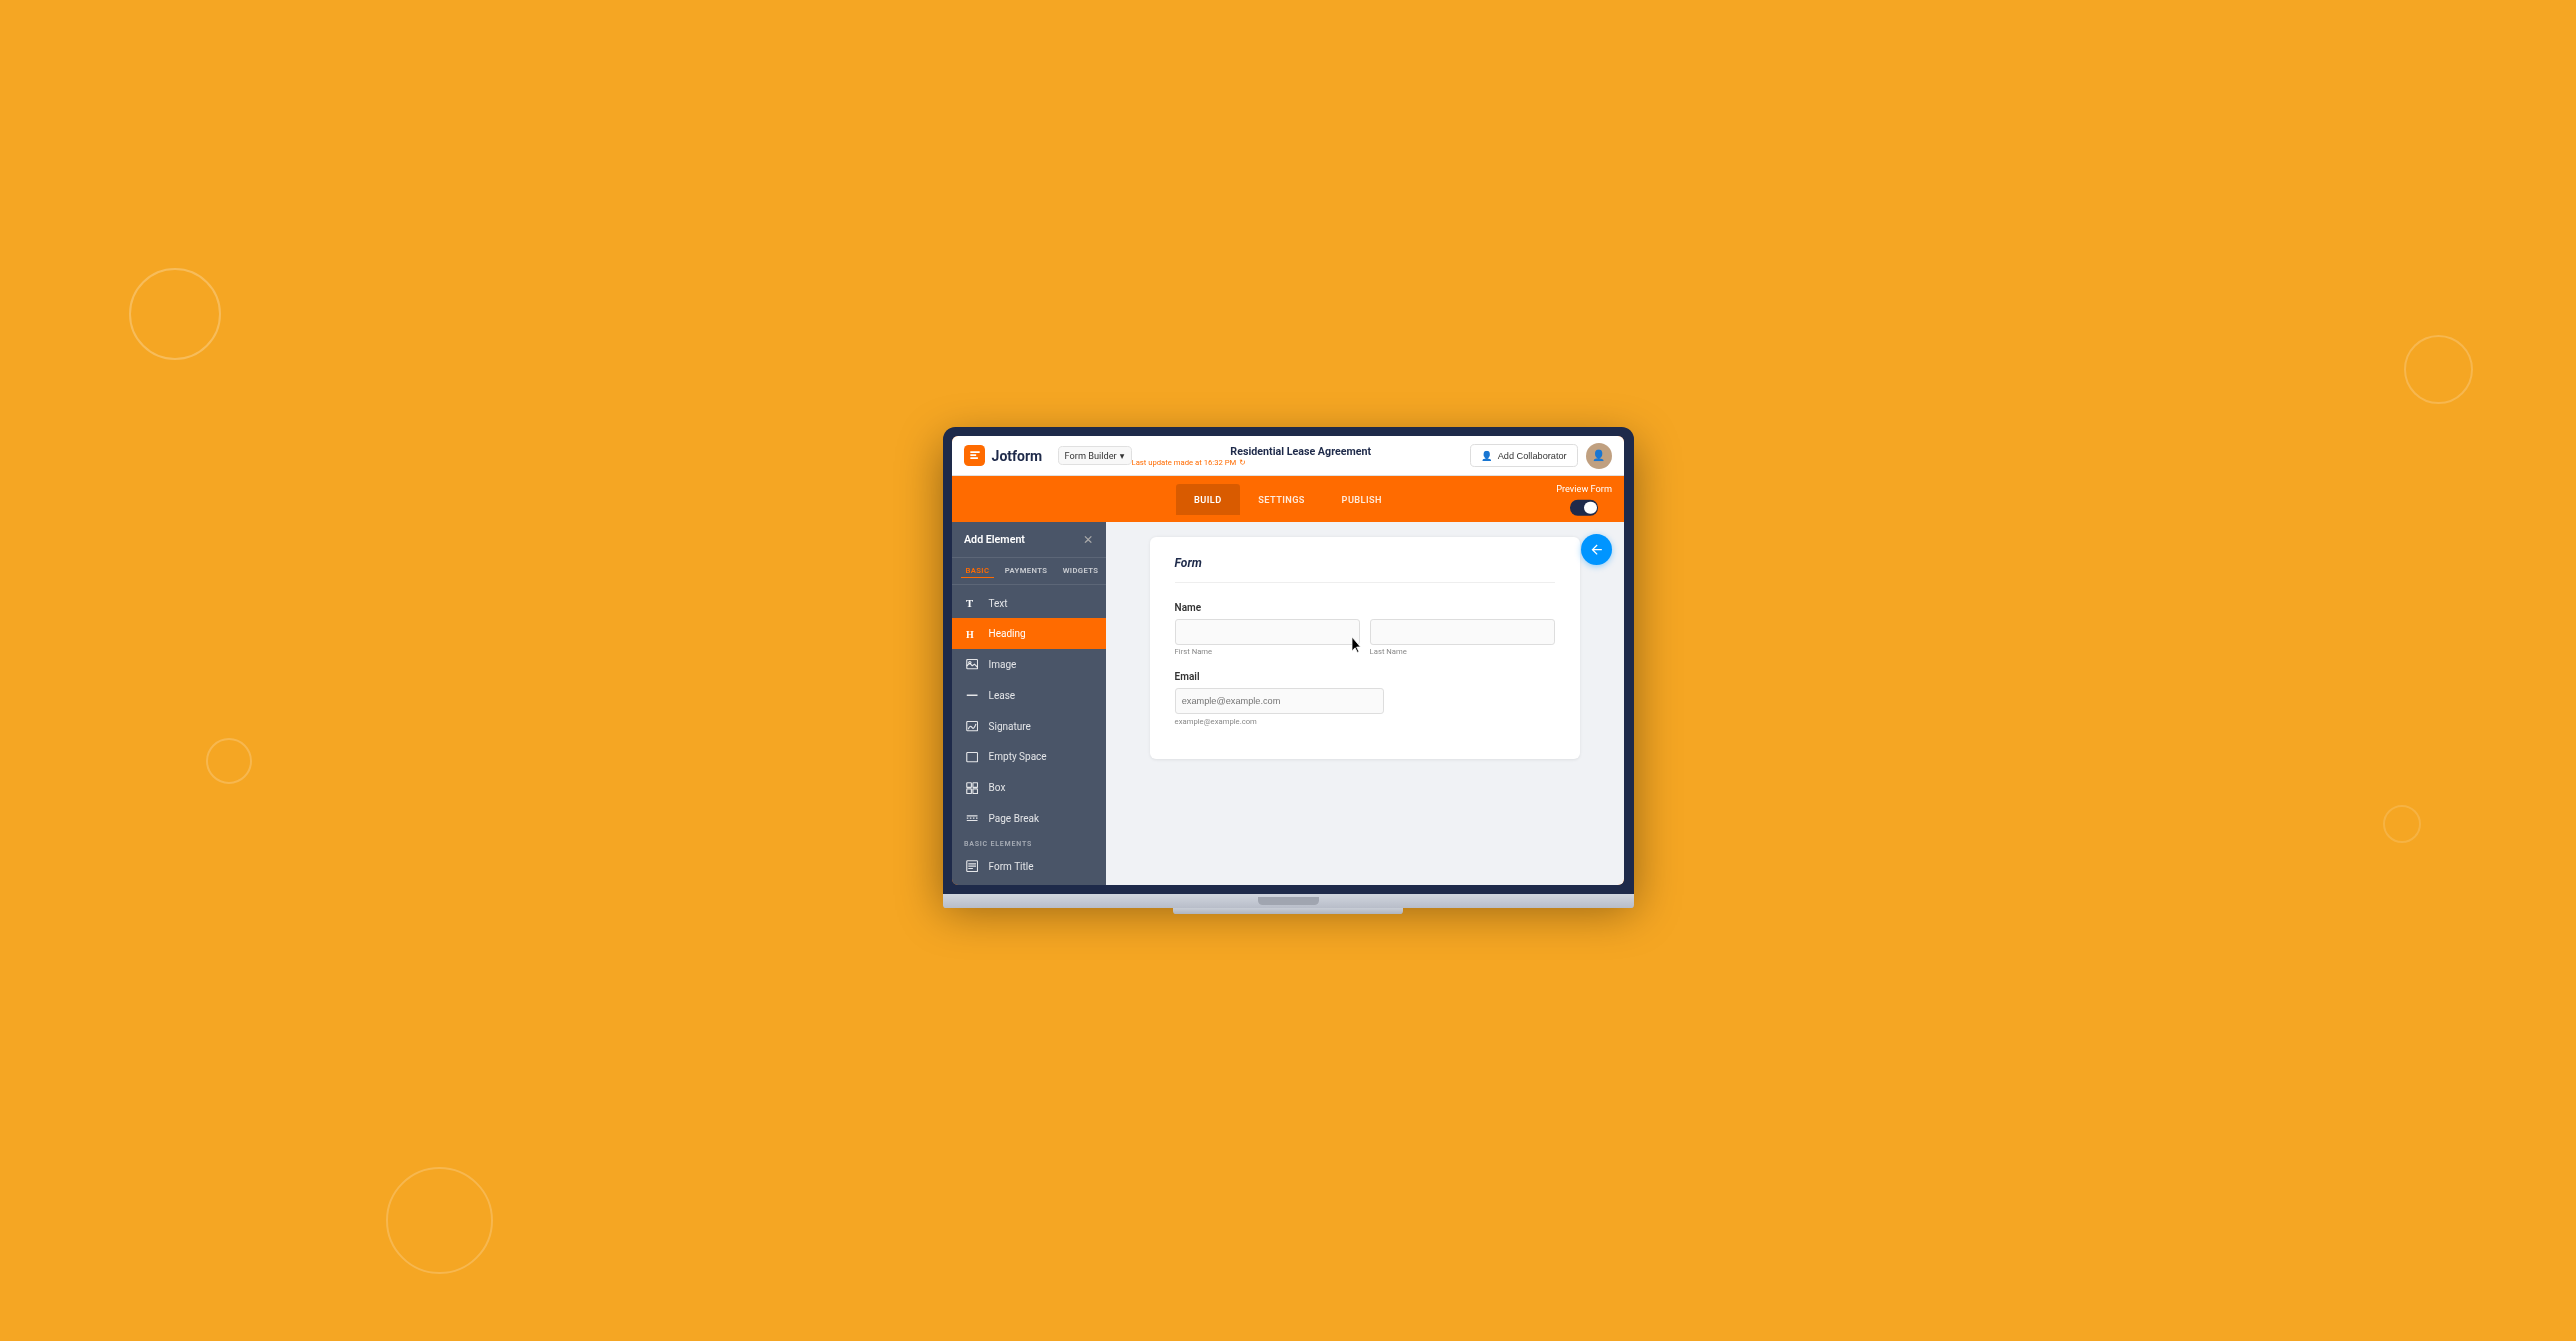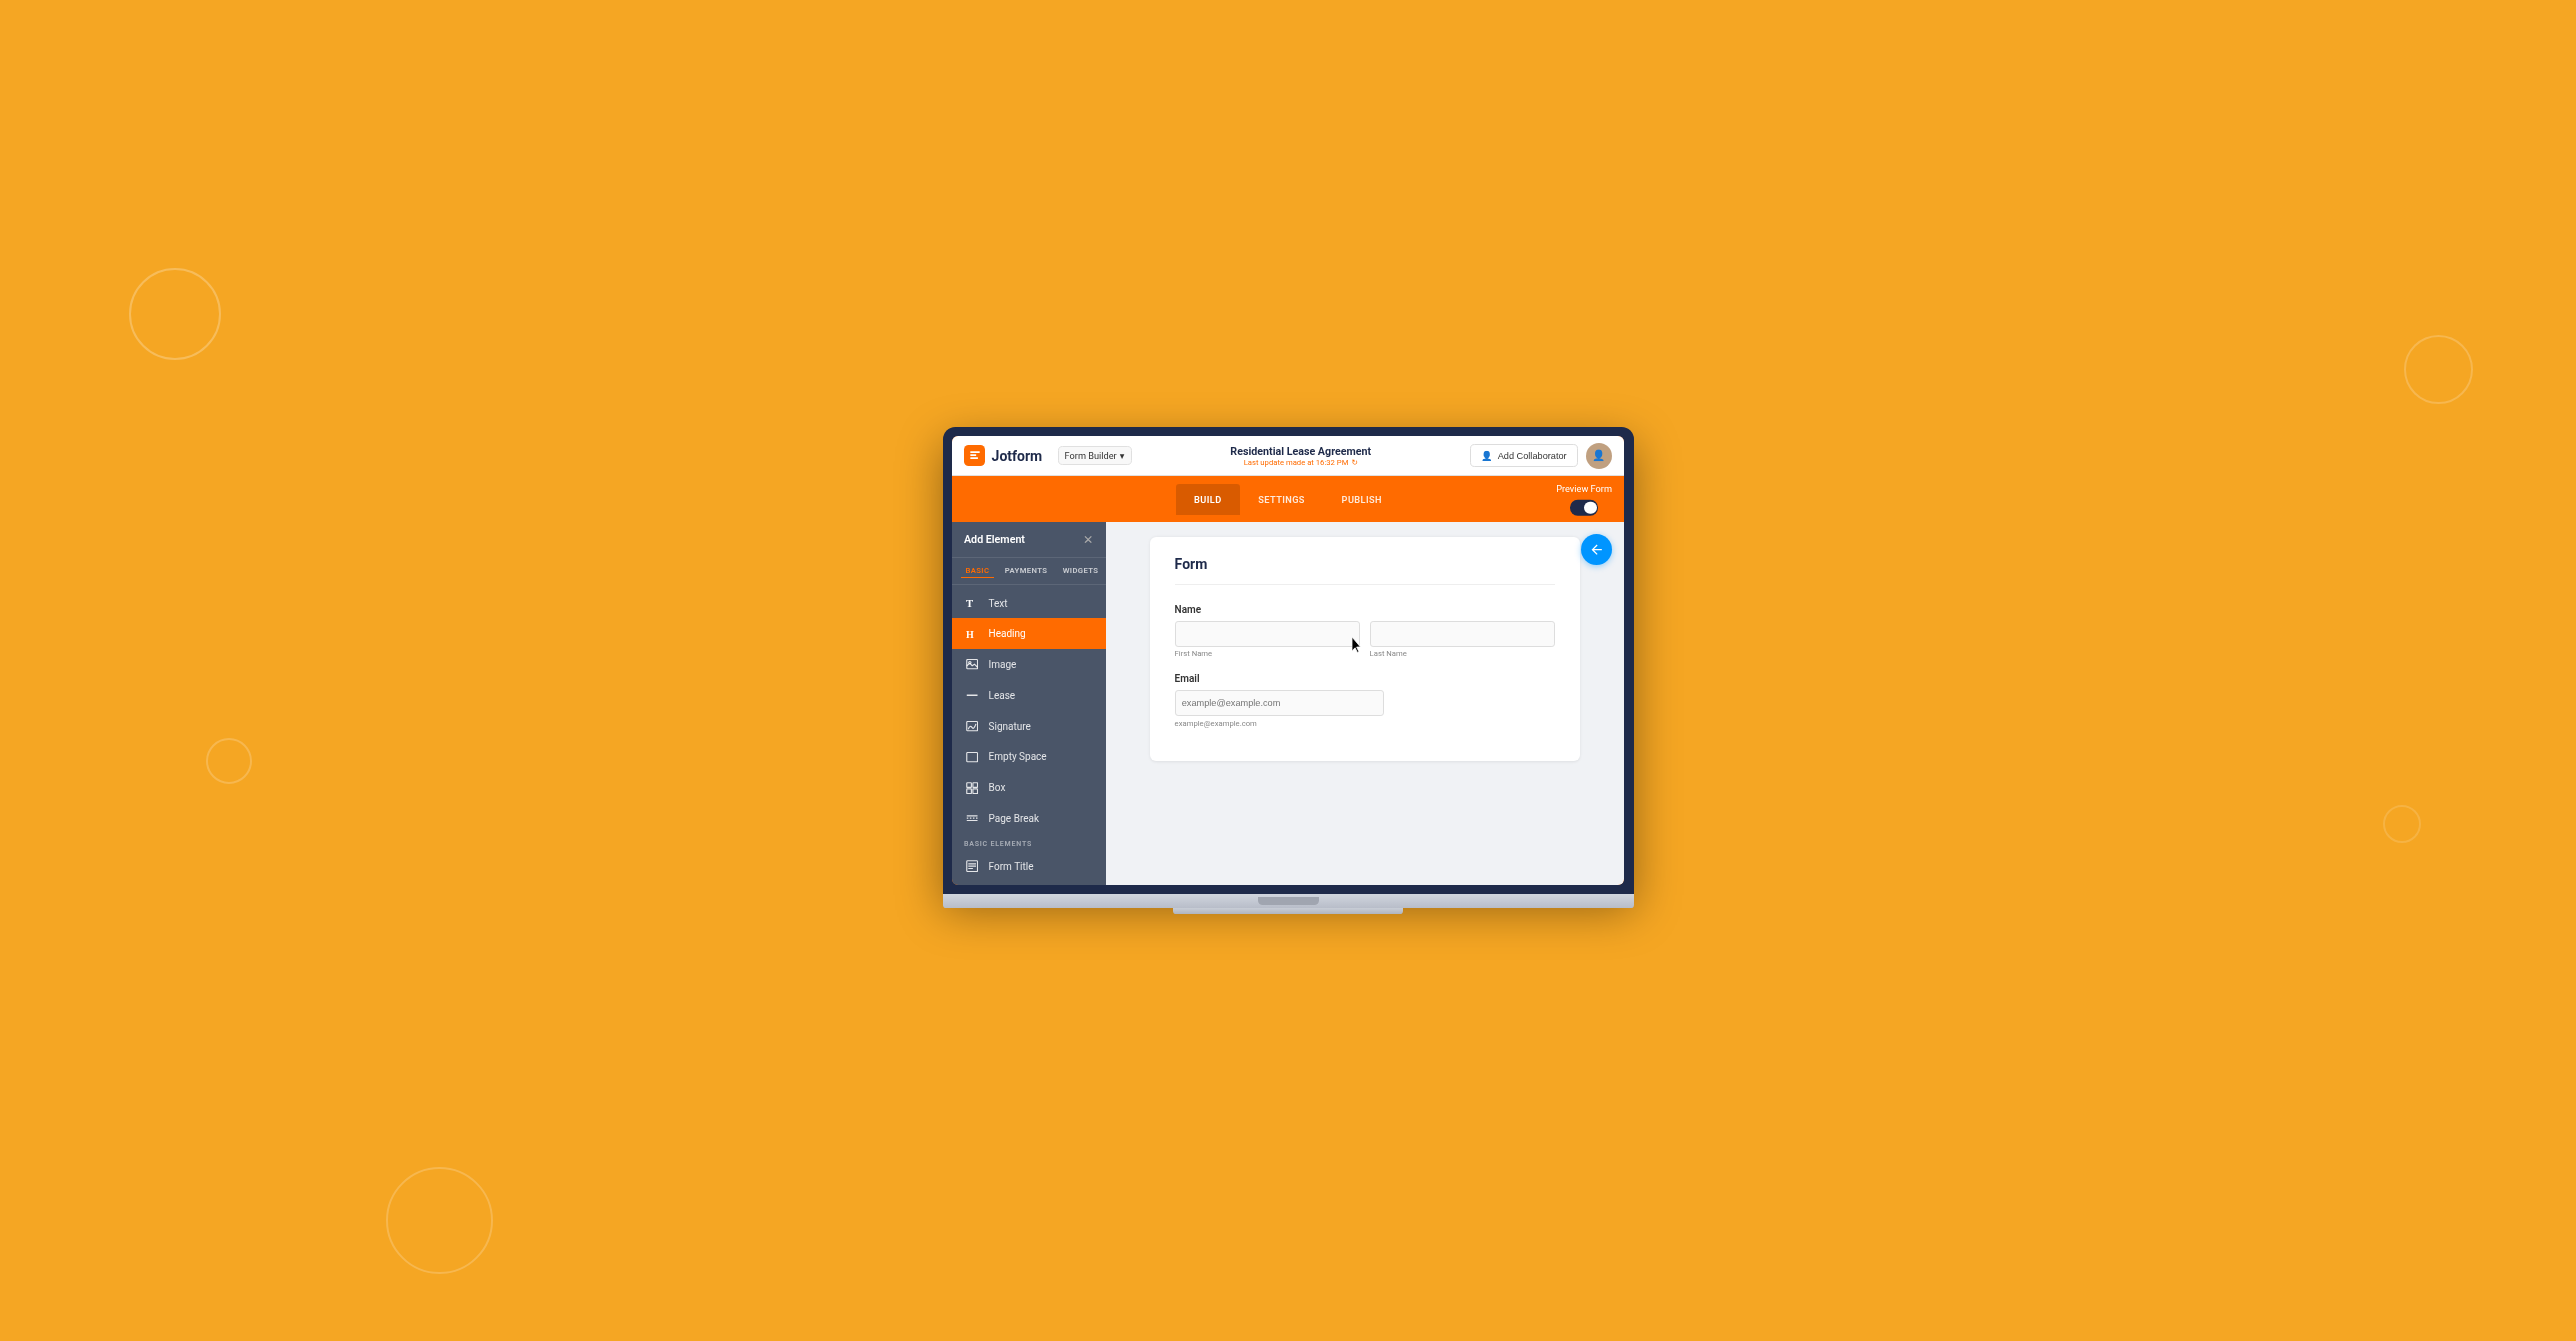--- a/index.html
+++ b/index.html
@@ -92,21 +92,21 @@
     .form-title-nav {
       font-size: 10.7px;
       font-weight: 700;
       color: #1e2a4a;
     }
     .last-update {
       font-size: 7.7px;
       color: #FF6B00;
       display: flex;
       align-items: center;
-      justify-content: center;
+      justify-content: flex-start;
       gap: 3px;
     }
     .navbar-right {
       display: flex;
       align-items: center;
       gap: 7.7px;
     }
     .add-collaborator-btn {
       display: flex;
       align-items: center;
@@ -280,26 +280,27 @@
     }
     .form-card {
       background: #fff;
       border-radius: 6.1px;
       padding: 18.4px 24.6px;
       max-width: 430px;
       margin: 0 auto;
       box-shadow: 0 0.8px 3.1px rgba(0,0,0,0.08);
     }
     .form-card-title {
-      font-size: 14px;
+      font-size: 12px;
       font-weight: 700;
       color: #1e2a4a;
       margin-bottom: 18.4px;
       padding-bottom: 12.3px;
       border-bottom: 0.8px solid #eee;
+      font-style: italic;
     }
     .form-field-group {
       margin-bottom: 15.4px;
     }
     .form-field-label {
       font-size: 10px;
       font-weight: 600;
       color: #333;
       margin-bottom: 6.1px;
       display: block;

